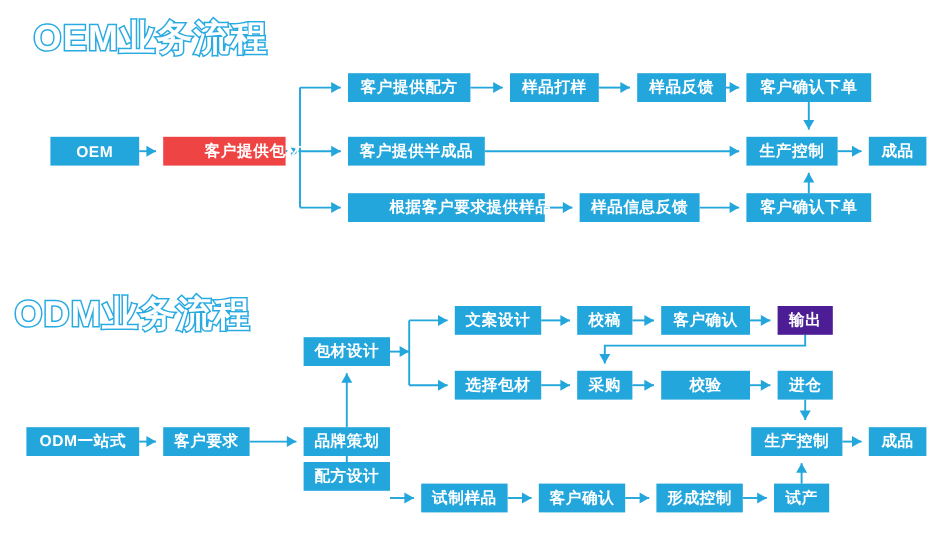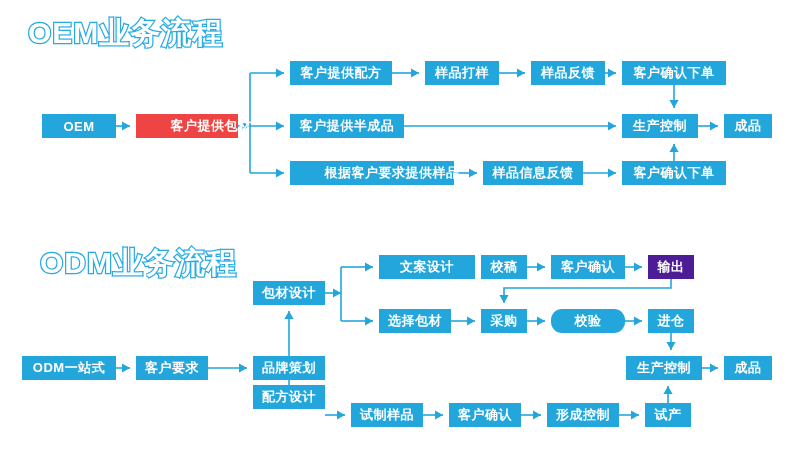--- a/index.html
+++ b/index.html
@@ -197,43 +197,43 @@
         <polygon points="668,386 663.4,394 672.6,394" fill="#22A6DC"></polygon>
       </g>
       <g>
         <polyline points="702,368 718,368" fill="none" stroke="#22A6DC" stroke-width="1.6" stroke-linejoin="miter"></polyline>
         <polygon points="718,368 710,363.4 710,372.6" fill="#22A6DC"></polygon>
       </g>
     </svg>
 
   <div id="titles">
       <div class="title" style="left: 28px; top: 18px;">OEM业务流程</div>
-      <div class="title" style="left: 40px; top: 248px;">ODM业务流程</div>
+      <div class="title" style="left: 12px; top: 248px;">ODM业务流程</div>
     </div>
   <div id="nodes">
       <div class="node" style="left: 42px; top: 114px; width: 74px; height: 24px; background: rgb(34, 166, 220);">OEM</div>
       <div class="node" style="left: 136px; top: 114px; width: 102px; height: 24px; background: #ef4444; padding-left: 48px;">客户提供包材</div>
       <div class="node" style="left: 290px; top: 61px; width: 102px; height: 24px; background: rgb(34, 166, 220);">客户提供配方</div>
       <div class="node" style="left: 425px; top: 61px; width: 74px; height: 24px; background: rgb(34, 166, 220);">样品打样</div>
       <div class="node" style="left: 531px; top: 61px; width: 74px; height: 24px; background: rgb(34, 166, 220);">样品反馈</div>
       <div class="node" style="left: 622px; top: 61px; width: 104px; height: 24px; background: rgb(34, 166, 220);">客户确认下单</div>
       <div class="node" style="left: 290px; top: 114px; width: 114px; height: 24px; background: rgb(34, 166, 220);">客户提供半成品</div>
       <div class="node" style="left: 622px; top: 114px; width: 76px; height: 24px; background: rgb(34, 166, 220);">生产控制</div>
       <div class="node" style="left: 724px; top: 114px; width: 48px; height: 24px; background: rgb(34, 166, 220);">成品</div>
       <div class="node" style="left: 290px; top: 161px; width: 164px; height: 24px; background: rgb(34, 166, 220); padding-left: 40px;">根据客户要求提供样品</div>
       <div class="node" style="left: 483px; top: 161px; width: 100px; height: 24px; background: rgb(34, 166, 220);">样品信息反馈</div>
       <div class="node" style="left: 622px; top: 161px; width: 104px; height: 24px; background: rgb(34, 166, 220);">客户确认下单</div>
       <div class="node" style="left: 253px; top: 281px; width: 72px; height: 24px; background: rgb(34, 166, 220);">包材设计</div>
-      <div class="node" style="left: 379px; top: 255px; width: 96px; height: 24px; background: rgb(34, 166, 220);">文案设计</div>
+      <div class="node" style="left: 379px; top: 255px; width: 72px; height: 24px; background: rgb(34, 166, 220);">文案设计</div>
       <div class="node" style="left: 481px; top: 255px; width: 46px; height: 24px; background: rgb(34, 166, 220);">校稿</div>
       <div class="node" style="left: 551px; top: 255px; width: 74px; height: 24px; background: rgb(34, 166, 220);">客户确认</div>
       <div class="node" style="left: 648px; top: 255px; width: 46px; height: 24px; background: #4c1d95;">输出</div>
       <div class="node" style="left: 379px; top: 309px; width: 72px; height: 24px; background: rgb(34, 166, 220);">选择包材</div>
       <div class="node" style="left: 481px; top: 309px; width: 46px; height: 24px; background: rgb(34, 166, 220);">采购</div>
-      <div class="node" style="left: 551px; top: 309px; width: 74px; height: 24px; background: rgb(34, 166, 220); border-radius: 11px;">校验</div>
+      <div class="node" style="left: 551px; top: 309px; width: 74px; height: 24px; background: rgb(34, 166, 220);">校验</div>
       <div class="node" style="left: 648px; top: 309px; width: 46px; height: 24px; background: rgb(34, 166, 220); text-align: center;">进仓</div>
       <div class="node" style="left: 22px; top: 356px; width: 94px; height: 24px; background: rgb(34, 166, 220);">ODM一站式</div>
       <div class="node" style="left: 136px; top: 356px; width: 72px; height: 24px; background: rgb(34, 166, 220);">客户要求</div>
       <div class="node" style="left: 253px; top: 356px; width: 72px; height: 24px; background: rgb(34, 166, 220);">品牌策划</div>
       <div class="node" style="left: 626px; top: 356px; width: 76px; height: 24px; background: rgb(34, 166, 220);">生产控制</div>
       <div class="node" style="left: 724px; top: 356px; width: 48px; height: 24px; background: rgb(34, 166, 220);">成品</div>
       <div class="node" style="left: 253px; top: 385px; width: 72px; height: 24px; background: rgb(34, 166, 220);">配方设计</div>
       <div class="node" style="left: 351px; top: 403px; width: 72px; height: 24px; background: rgb(34, 166, 220);">试制样品</div>
       <div class="node" style="left: 449px; top: 403px; width: 72px; height: 24px; background: rgb(34, 166, 220);">客户确认</div>
       <div class="node" style="left: 547px; top: 403px; width: 72px; height: 24px; background: rgb(34, 166, 220);">形成控制</div>

